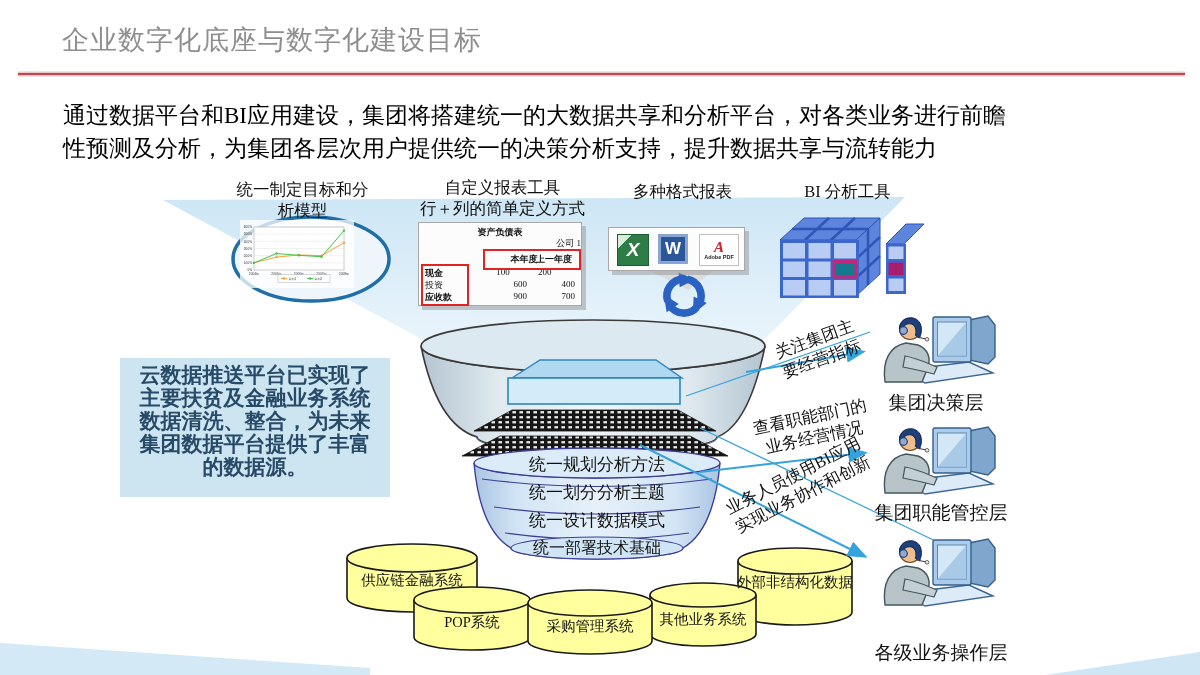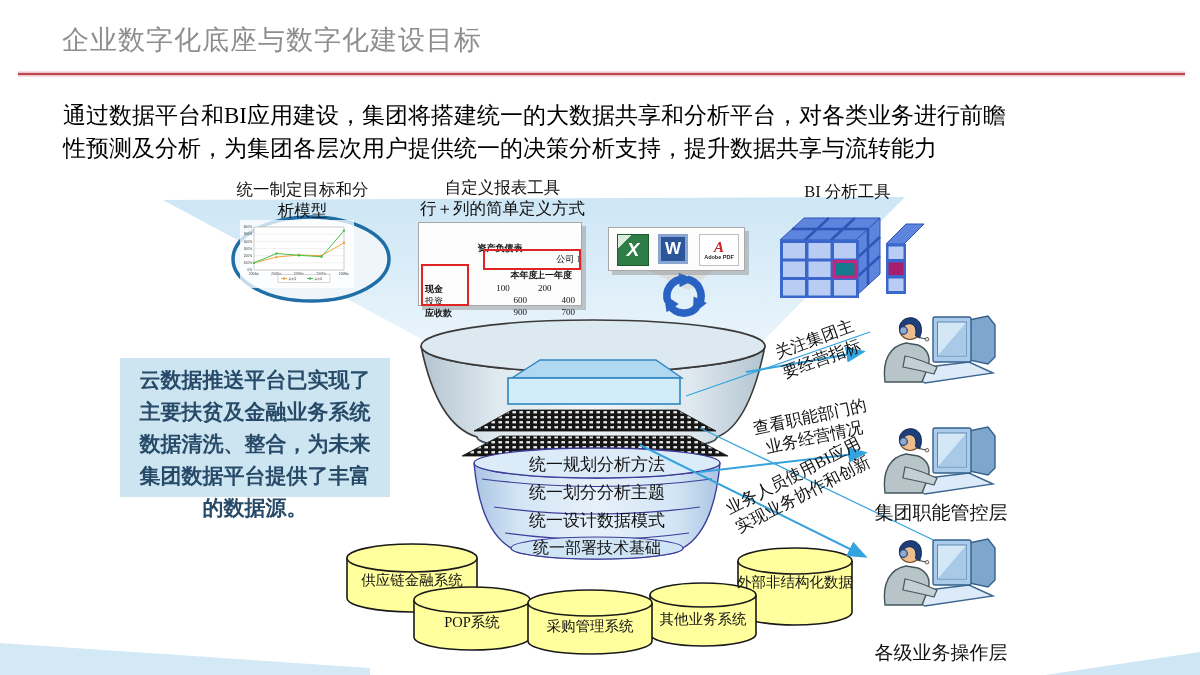--- a/index.html
+++ b/index.html
@@ -12,25 +12,25 @@
          box-shadow:0 -1.5px 0 #ecc6c9,0 1.5px 0 #ecc6c9;}
   .intro{left:63px;top:99px;width:1090px;font-size:23px;line-height:33px;color:#000;
          white-space:pre-line;font-weight:500;}
   .label{color:#111;text-align:center;white-space:pre-line;}
   .tool{font-size:16.5px;line-height:21px;}
   .funnel-label{font-size:17px;line-height:20px;}
   .callout{font-size:16.5px;line-height:21px;}
   .audience{font-size:19px;}
   .cyl-label{font-size:14.5px;text-align:center;}
   .note{left:120px;top:358px;width:270px;height:139px;background:#cde4f1;
-        color:#274a68;font-size:21px;line-height:32px;font-weight:600;text-align:center;
+        color:#274a68;font-size:21px;line-height:23px;font-weight:600;text-align:center;
         white-space:pre-line;padding-top:6px;box-sizing:border-box;}
   .panel{background:#fcfcfc;border:1px solid #a8a8a8;box-shadow:4px 4px 0 rgba(140,140,140,.45);}
   .report{left:418px;top:222px;width:162px;height:82px;font-size:9px;color:#111;}
-  .report .c{position:absolute;margin-top:16px;}
+  .report .c{position:absolute;}
   .redbox{position:absolute;border:2px solid #e02424;}
   .icons-box{left:608px;top:227px;width:135px;height:42px;}
   .fmt-icon{position:absolute;top:6px;width:30px;height:30px;display:flex;align-items:center;
         justify-content:center;font-family:"Liberation Sans","DejaVu Sans",sans-serif;font-weight:bold;}
   .xl{left:8px;background:linear-gradient(135deg,#d9ecd9 22%,#2f7d46 22%);color:#fff;
         border:1px solid #1d5b30;font-size:19px;font-style:italic;}
   .wd{left:49px;background:#2b579a;border:3px solid #8aa5cf;box-sizing:border-box;color:#fff;
         font-size:17px;}
   .pdf{left:90px;width:38px;background:#fff;border:1px solid #c0c0c0;font-size:5.5px;color:#222;
         flex-direction:column;line-height:6px;}
@@ -223,20 +223,21 @@
 
     <use href="#operator" x="873" y="310"></use>
     <use href="#operator" x="873" y="421"></use>
     <use href="#operator" x="873" y="533"></use>
   </svg>
 
   <div class="abs label tool" style="left:205px;top:179px;width:195px">统一制定目标和分
 析模型</div>
   <div class="abs label tool" style="left:395px;top:177px;width:215px">自定义报表工具
 行＋列的简单定义方式</div>
+  <div class="abs label tool" style="left:605px;top:181px;width:155px">多种格式报表</div>
   <div class="abs label tool" style="left:775px;top:181px;width:145px">BI 分析工具</div>
 
   <div class="abs panel report">
     <div class="c" style="left:0;top:3px;width:100%;text-align:center;font-weight:bold">资产负债表</div>
     <div class="c" style="left:0;top:14px;width:100%;text-align:right">公司 1</div>
     <div class="c" style="left:84px;top:30px;width:42px;text-align:center;font-weight:bold">本年度</div>
     <div class="c" style="left:112px;top:30px;width:46px;text-align:center;font-weight:bold">上一年度</div>
     <div class="c" style="left:6px;top:44px;font-weight:bold">现金</div>
     <div class="c" style="left:6px;top:56px;font-weight:normal">投资</div>
     <div class="c" style="left:6px;top:68px;font-weight:bold">应收款</div>
@@ -276,15 +277,16 @@
   <div class="abs label cyl-label" style="left:633px;top:610px;width:140px">其他业务系统</div>
   <div class="abs label cyl-label" style="left:730px;top:573px;width:130px">外部非结构化数据</div>
 
   <div class="abs label callout" style="left:754px;top:328px;width:128px;transform:rotate(-20deg)">关注集团主
 要经营指标</div>
   <div class="abs label callout" style="left:732px;top:406px;width:160px;transform:rotate(-12deg)">查看职能部门的
 业务经营情况</div>
   <div class="abs label callout" style="left:698px;top:464px;width:200px;transform:rotate(-27deg)">业务人员使用BI应用
 实现业务协作和创新</div>
 
+  <div class="abs label audience" style="left:856px;top:390px;width:160px">集团决策层</div>
   <div class="abs label audience" style="left:861px;top:500px;width:160px">集团职能管控层</div>
   <div class="abs label audience" style="left:861px;top:640px;width:160px">各级业务操作层</div>
 </div>
 
 </body></html>

